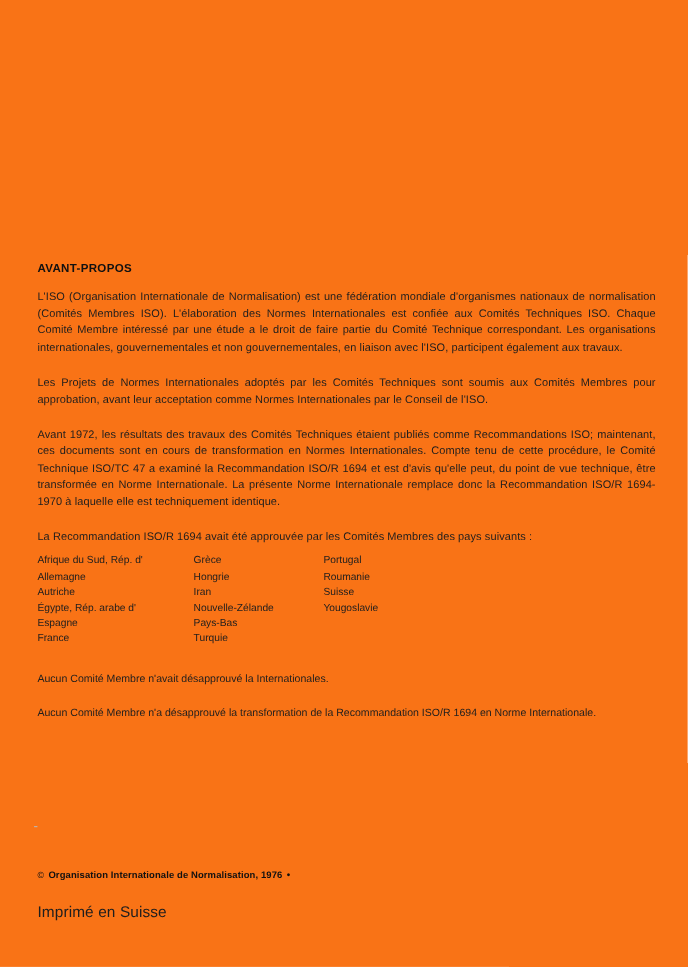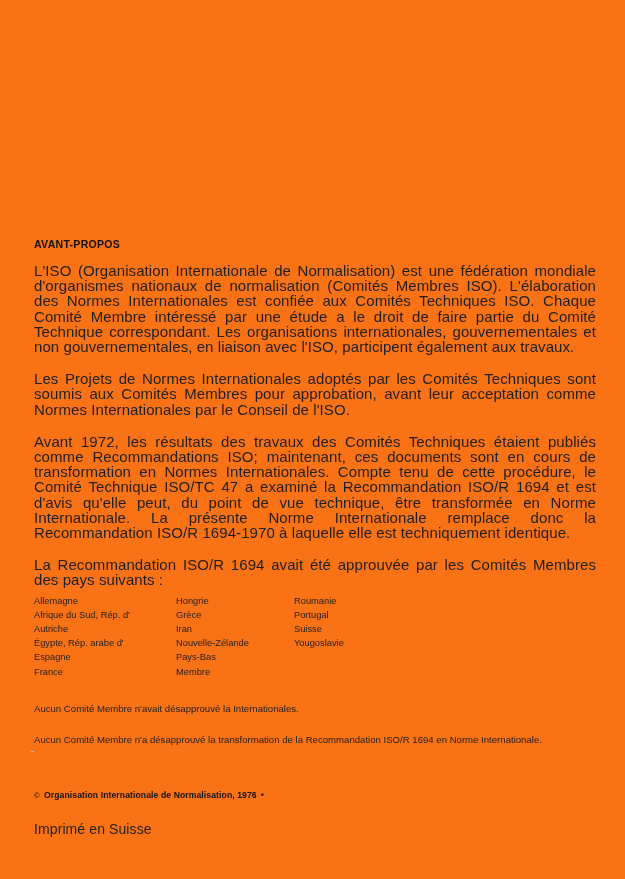--- a/index.html
+++ b/index.html
@@ -30,21 +30,21 @@
     width: 562px;
   }
   .doc-title {
     font-size: 10.5px;
     font-weight: bold;
     letter-spacing: 0.3px;
     margin: 0 0 13px 0;
     color: #111;
   }
   .para {
-    font-size: 15px;
+    font-size: 10px;
     line-height: 15.2px;
     text-align: justify;
     margin: 0 0 17px 0;
     color: #1e1e1e;
     width: 562px;
     letter-spacing: 0.08px;
   }
   .para.last-block {
     margin-bottom: 6px;
   }
@@ -124,47 +124,47 @@
 
     <p class="para">L'ISO (Organisation Internationale de Normalisation) est une fédération mondiale d'organismes nationaux de normalisation (Comités Membres ISO). L'élaboration des Normes Internationales est confiée aux Comités Techniques ISO. Chaque Comité Membre intéressé par une étude a le droit de faire partie du Comité Technique correspondant. Les organisations internationales, gouvernementales et non gouvernementales, en liaison avec l'ISO, participent également aux travaux.</p>
     <p class="para">Les Projets de Normes Internationales adoptés par les Comités Techniques sont soumis aux Comités Membres pour approbation, avant leur acceptation comme Normes Internationales par le Conseil de l'ISO.</p>
     <p class="para">Avant 1972, les résultats des travaux des Comités Techniques étaient publiés comme Recommandations ISO; maintenant, ces documents sont en cours de transformation en Normes Internationales. Compte tenu de cette procédure, le Comité Technique ISO/TC 47 a examiné la Recommandation ISO/R 1694 et est d'avis qu'elle peut, du point de vue technique, être transformée en Norme Internationale. La présente Norme Internationale remplace donc la Recommandation ISO/R 1694-1970 à laquelle elle est techniquement identique.</p>
 
     <p class="para last-block">La Recommandation ISO/R 1694 avait été approuvée par les Comités Membres des pays suivants :</p>
 
     <table class="country-table">
       <tbody>
         <tr>
+          <td class="col-a">Afrique du Sud, Rép. d'</td>
+          <td class="col-b">Grèce</td>
+          <td class="col-c">Portugal</td>
+        </tr>
+        <tr>
           <td class="col-a">Allemagne</td>
           <td class="col-b">Hongrie</td>
           <td class="col-c">Roumanie</td>
-        </tr>
-        <tr>
-          <td class="col-a">Afrique du Sud, Rép. d'</td>
-          <td class="col-b">Grèce</td>
-          <td class="col-c">Portugal</td>
         </tr>
         <tr>
           <td class="col-a">Autriche</td>
           <td class="col-b">Iran</td>
           <td class="col-c">Suisse</td>
         </tr>
         <tr>
           <td class="col-a">Égypte, Rép. arabe d'</td>
           <td class="col-b">Nouvelle-Zélande</td>
           <td class="col-c">Yougoslavie</td>
         </tr>
         <tr>
           <td class="col-a">Espagne</td>
           <td class="col-b">Pays-Bas</td>
           <td class="col-c"></td>
         </tr>
         <tr>
           <td class="col-a">France</td>
-          <td class="col-b">Membre</td>
+          <td class="col-b">Turquie</td>
           <td class="col-c"></td>
         </tr>
       </tbody>
     </table>
 
     <div class="spacer-22"></div>
     <p class="tail-para">Aucun Comité Membre n'avait désapprouvé la Internationales.</p>
     <div class="spacer-16"></div>
     <p class="tail-para">Aucun Comité Membre n'a désapprouvé la transformation de la Recommandation ISO/R 1694 en Norme Internationale.</p>
 

